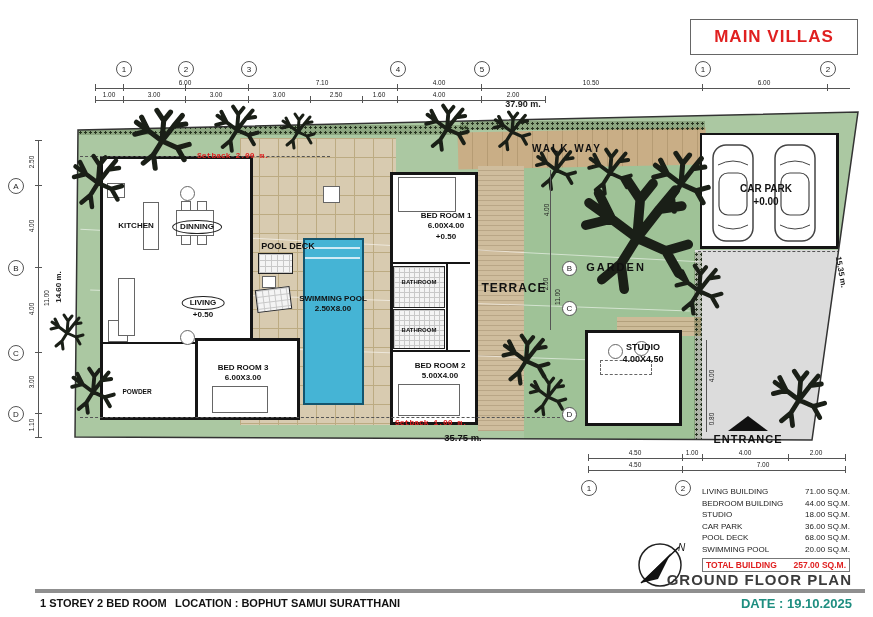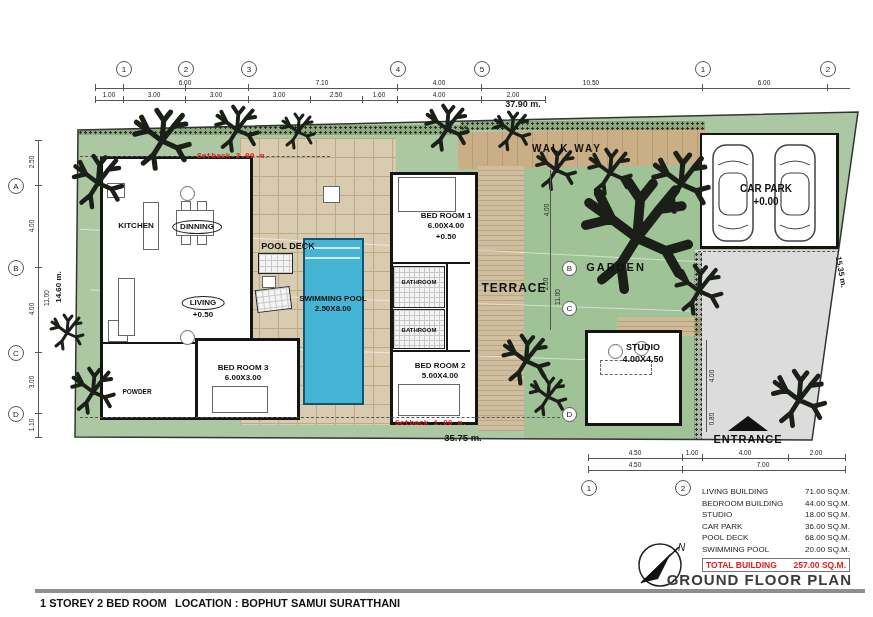--- a/index.html
+++ b/index.html
@@ -62,20 +62,23 @@
   .planname{position:absolute;left:640px;top:571px;width:212px;text-align:right;font-size:15px;font-weight:bold;
             letter-spacing:1px;color:#3b3b3b;z-index:8;}
   .dateline{position:absolute;left:640px;top:596px;width:212px;text-align:right;font-size:13px;font-weight:bold;
             color:#1e8e80;z-index:8;}
 </style>
 </head>
 <body>
 
 <div id="page">
 
+  <div id="mainvillas">
+    <span>MAIN VILLAS</span>
+  </div>
 
   <div class="bubble" style="left:116px;top:61px">1</div>
   <div class="bubble" style="left:178px;top:61px">2</div>
   <div class="bubble" style="left:241px;top:61px">3</div>
   <div class="bubble" style="left:390px;top:61px">4</div>
   <div class="bubble" style="left:474px;top:61px">5</div>
   <div class="bubble" style="left:695px;top:61px">1</div>
   <div class="bubble" style="left:820px;top:61px">2</div>
 
   <div class="hline" style="left:95px;top:88px;width:755px"></div>
@@ -338,14 +341,15 @@
     <circle cx="26" cy="27" r="21" fill="#fff" stroke="#222" stroke-width="1.5"></circle>
     <line x1="7" y1="45" x2="45" y2="9" stroke="#111" stroke-width="1.5"></line>
     <polygon points="7,45 37,15 24,41" fill="#111"></polygon>
     <text x="44" y="13" font-size="10" font-style="italic" fill="#111">N</text>
   </svg>
 
   <div class="footer-rule"></div>
   <span class="footer-sub" style="left:40px">1 STOREY 2 BED ROOM</span>
   <span class="footer-sub" style="left:175px">LOCATION : BOPHUT  SAMUI  SURATTHANI</span>
   <div class="planname">GROUND FLOOR PLAN</div>
+  <div class="dateline">DATE : 19.10.2025</div>
 
 </div>
 
 </body></html>

